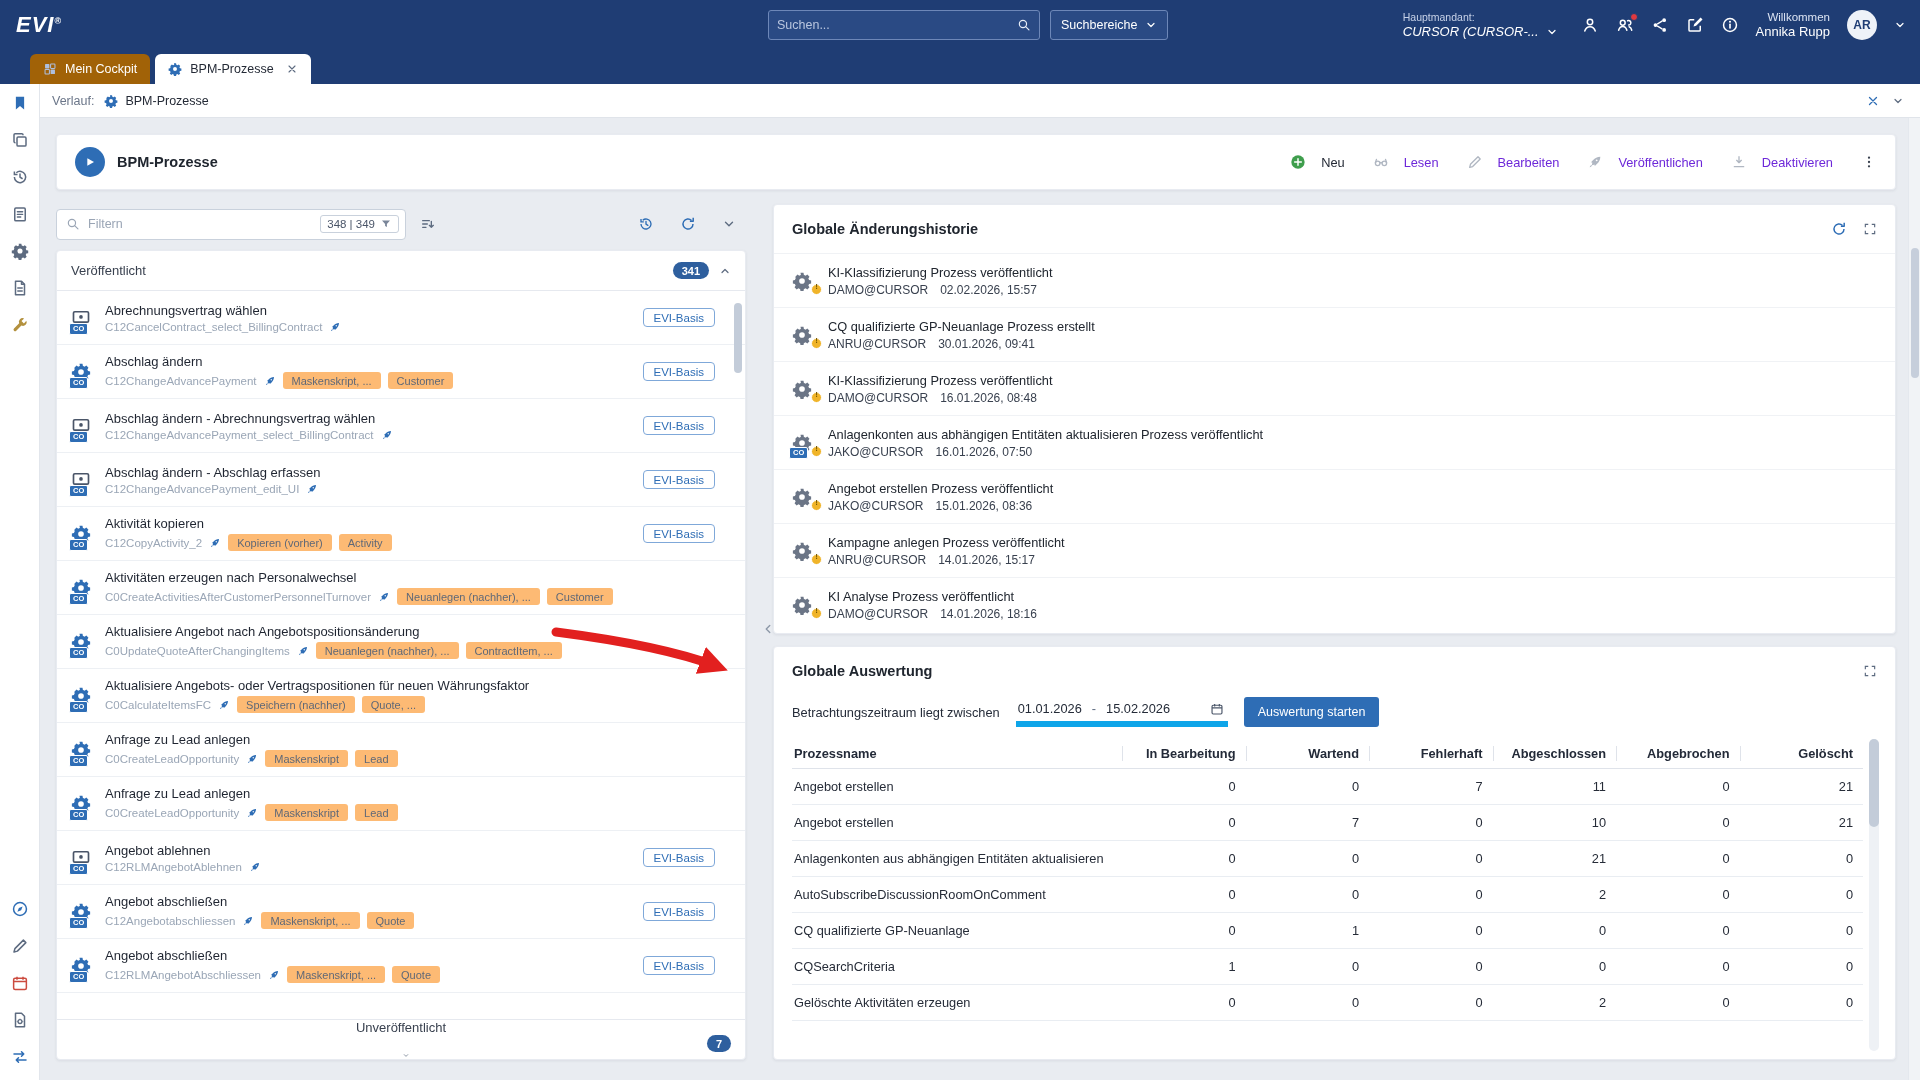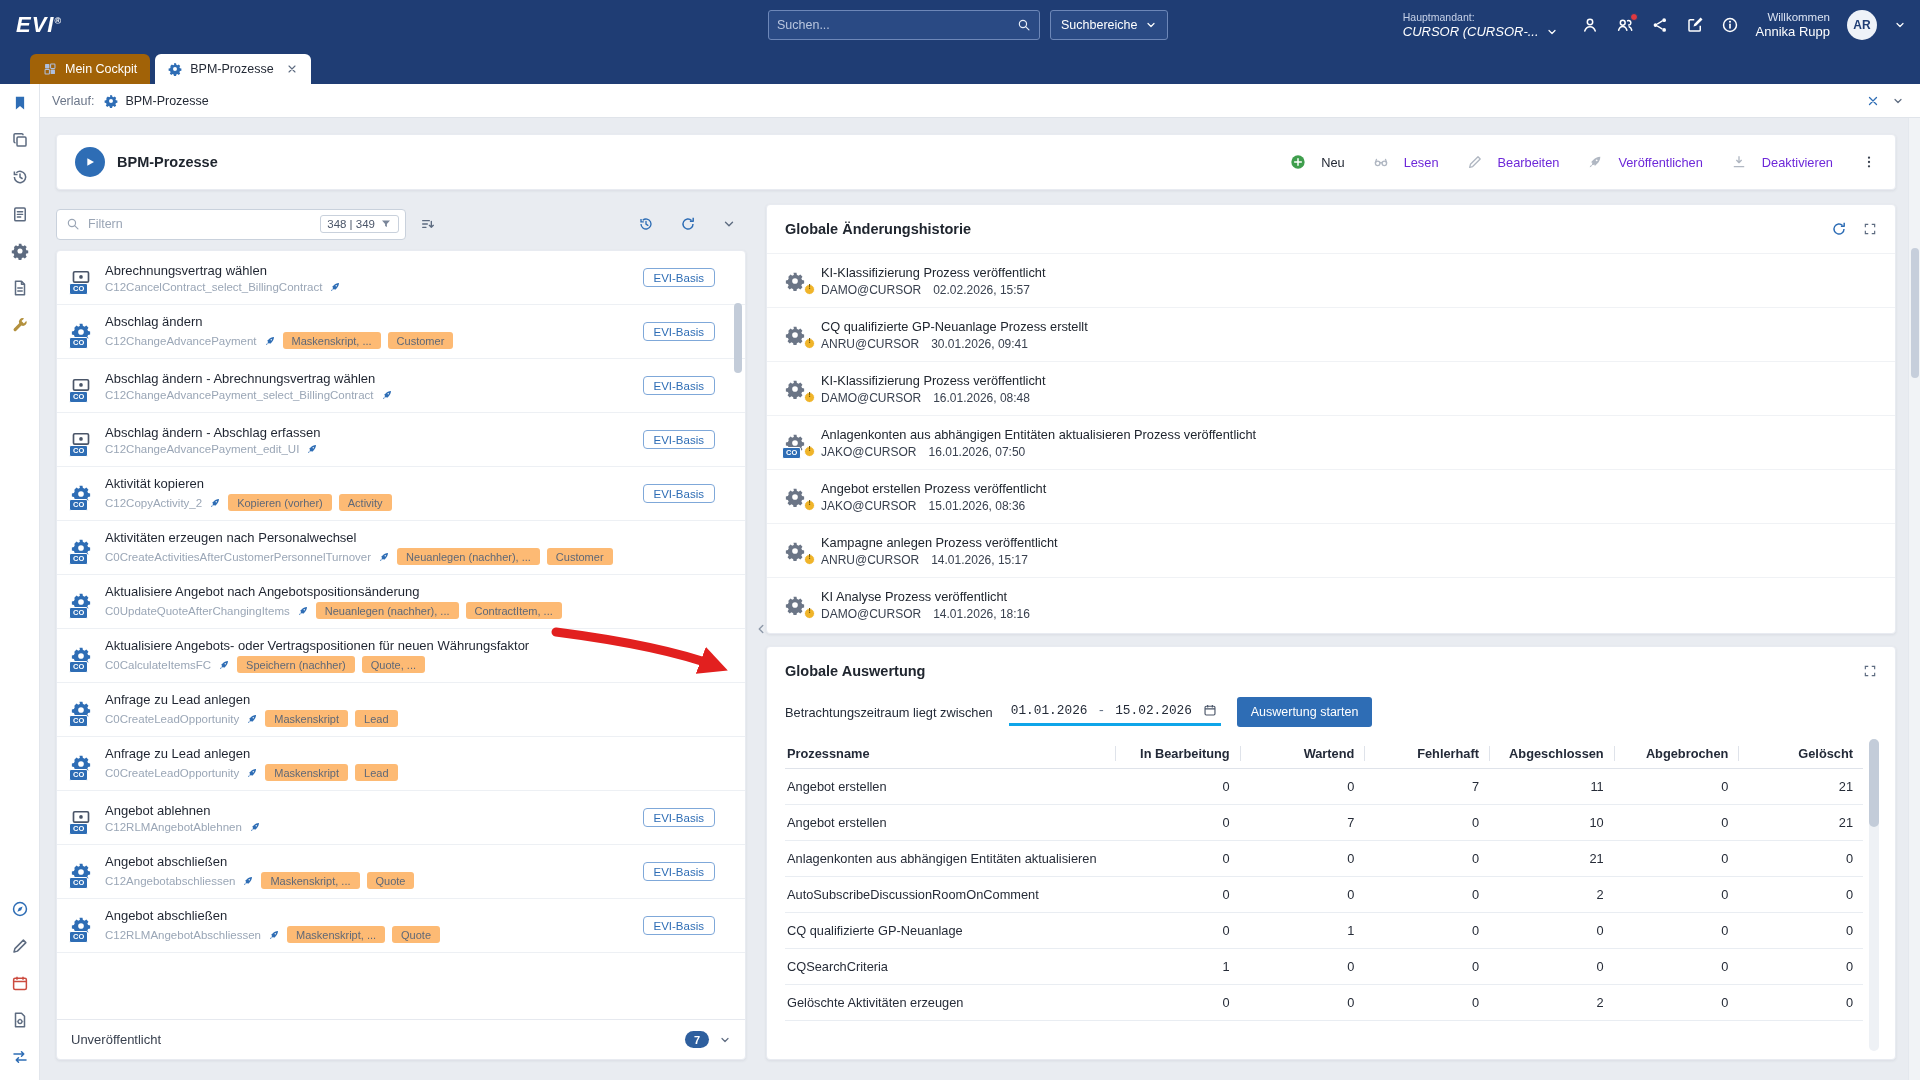--- a/index.html
+++ b/index.html
@@ -69,36 +69,36 @@
   .page-header { height: 56px; display: flex; align-items: center; padding: 0 18px; margin-bottom: 14px; }
   .page-icon { width: 30px; height: 30px; border-radius: 50%; background: #2e6db5; color: #fff; display: flex; align-items: center; justify-content: center; margin-right: 12px; }
   .page-title { font-size: 14.5px; font-weight: 700; color: #20262f; }
   .actions { margin-left: auto; display: flex; align-items: center; gap: 28px; }
   .act { display: inline-flex; align-items: center; gap: 15px; background: none; border: 0; font-family: inherit; font-size: 12.8px; cursor: pointer; color: #242a36; }
   .act.neu svg { color: #3f9e4d; }
   .act.disabled { color: #6d28d9; cursor: default; }
   .act.disabled svg { color: #b0b7c2; }
   .act.dots { color: #39414f; }
 
-  .columns { display: flex; gap: 20px; flex: 1; min-height: 0; }
+  .columns { display: flex; gap: 27px; flex: 1; min-height: 0; }
 
   
   .left-col { width: 690px; display: flex; flex-direction: column; min-height: 0; }
   .filter-row { height: 40px; display: flex; align-items: center; gap: 12px; margin-bottom: 6px; padding-right: 8px; }
   .filter-input { width: 350px; height: 31px; border: 1px solid #c9d1dc; border-radius: 4px; background: #fff; display: flex; align-items: center; gap: 8px; padding: 0 6px 0 9px; cursor: text; }
   .filter-input .fsearch { color: #9aa5b5; }
   .filter-ph { font-size: 12.5px; color: #9aa5b5; flex: 1; }
   .count-box { display: flex; align-items: center; gap: 5px; border: 1px solid #c9d1dc; border-radius: 3px; padding: 2px 6px; font-size: 11.5px; color: #4a5568; }
   .count-box svg { color: #7a8699; }
   .iconbtn { background: none; border: 0; cursor: pointer; padding: 2px; display: flex; }
   .filter-right { margin-left: auto; display: flex; align-items: center; gap: 22px; }
 
   .list-card { flex: 1; margin-bottom: 20px; display: flex; flex-direction: column; min-height: 0; position: relative; overflow: hidden; }
   .sect-head { height: 40px; display: flex; align-items: center; padding: 0 14px; font-size: 13px; color: #39414f; cursor: pointer; flex: 0 0 auto; }
-  .sect-head.bottom { border-top: 1px solid #e6e9ef; margin-top: auto; }
+  .sect-head.bottom { border-top: 1px solid #e6e9ef; margin-top: auto; flex-direction: column; }
   .sect-head.top { border-bottom: 1px solid #e6e9ef; }
   .pill { margin-left: auto; background: #2e5f9e; color: #fff; border-radius: 10px; font-size: 11px; font-weight: 700; padding: 2.5px 9px; }
   .sect-head svg { color: #5d6b80; margin-left: 10px; }
   .list-items { overflow: hidden; flex: 0 0 auto; }
   .pitem { height: 54px; display: flex; align-items: center; padding: 0 14px; border-bottom: 1px solid #edf0f4; cursor: pointer; }
   .picon { width: 34px; position: relative; flex: 0 0 34px; color: #2e6db5; }
   .picon.ui { color: #4a5568; }
   .picon .co { position: absolute; left: -2px; bottom: -7px; background: #2e6db5; color: #fff; font-size: 7.5px; font-weight: 700; padding: 0.5px 3px; border-radius: 2px; border: 1px solid #fff; }
   .pbody { flex: 1; min-width: 0; }
   .ptitle { font-size: 13px; color: #1f2531; white-space: nowrap; overflow: hidden; text-overflow: ellipsis; }
@@ -126,21 +126,21 @@
   .hicon .ybadge { position: absolute; right: 6px; bottom: -4px; width: 11px; height: 11px; border-radius: 50%; background: #f0b429; border: 1.5px solid #fff; }
   .hicon .ybadge::after { content: "!"; position: absolute; left: 3.2px; top: -2.2px; font-size: 8px; font-weight: 700; color: #7a5a00; }
   .hicon .co { position: absolute; left: -3px; bottom: -6px; background: #2e6db5; color: #fff; font-size: 7.5px; font-weight: 700; padding: 0.5px 3px; border-radius: 2px; border: 1px solid #fff; }
   .hbody { min-width: 0; }
   .htitle { font-size: 12.8px; color: #20262f; }
   .hmeta { margin-top: 3px; font-size: 12px; color: #39414f; display: flex; gap: 12px; }
 
   .ausw-card { flex: 1; display: flex; flex-direction: column; min-height: 0; overflow: hidden; }
   .ausw-controls { display: flex; align-items: center; gap: 16px; padding: 2px 18px 12px; flex: 0 0 auto; }
   .ausw-label { font-size: 12.8px; color: #242b38; }
-  .date-range { display: flex; align-items: center; gap: 10px; border-bottom: 3px solid #0ea5e9; padding: 4px 4px 5px 2px; min-width: 212px; cursor: pointer; font-family: Liberation Mono, monospace; }
+  .date-range { display: flex; align-items: center; gap: 10px; border-bottom: 6px solid #0ea5e9; padding: 4px 4px 5px 2px; min-width: 212px; cursor: pointer; }
   .date-range span { font-size: 12.8px; color: #242b38; }
   .date-range .dsep { color: #5d6b80; }
   .date-range svg { color: #4a5568; margin-left: auto; }
   .primary-btn { background: #2e6db5; border: 0; border-radius: 3px; color: #fff; font-size: 12.5px; font-family: inherit; padding: 8px 14px; cursor: pointer; }
 
   .table-wrap { flex: 1; margin: 0 16px 8px 18px; position: relative; padding-right: 16px; min-height: 0; overflow: hidden; }
   .thead { display: flex; align-items: center; border-bottom: 1px solid #dfe3ea; padding: 7px 0; }
   .th-name { flex: 0 0 330px; font-size: 12.8px; font-weight: 700; color: #232a38; padding-left: 2px; }
   .th-num { flex: 1; text-align: right; font-size: 12.8px; font-weight: 700; color: #232a38; padding-right: 10px; border-left: 1px solid #dfe3ea; }
   .trow { display: flex; align-items: center; height: 36px; border-bottom: 1px solid #e9edf2; cursor: pointer; }
@@ -531,20 +531,27 @@
                 </button>
               <button class="iconbtn">
                   <svg class="ic ic14 c-slate">
                     <use href="#i-chevd"></use>
                   </svg>
                 </button>
             </span>
           </div>
 
           <div class="card list-card">
+            <div class="sect-head top">
+              <span>Veröffentlicht</span>
+              <span class="pill">341</span>
+              <svg class="ic ic12">
+                  <use href="#i-chevu"></use>
+                </svg>
+            </div>
             <div class="list-items">
                 <div class="pitem">
                   <span class="picon ui">
                     <svg class="ic " width="20" height="20">
                       <use href="#i-monitor"></use>
                     </svg>
                     <span class="co">CO</span>
                   </span>
                   <div class="pbody">
                     <div class="ptitle">Abrechnungsvertrag wählen</div>

